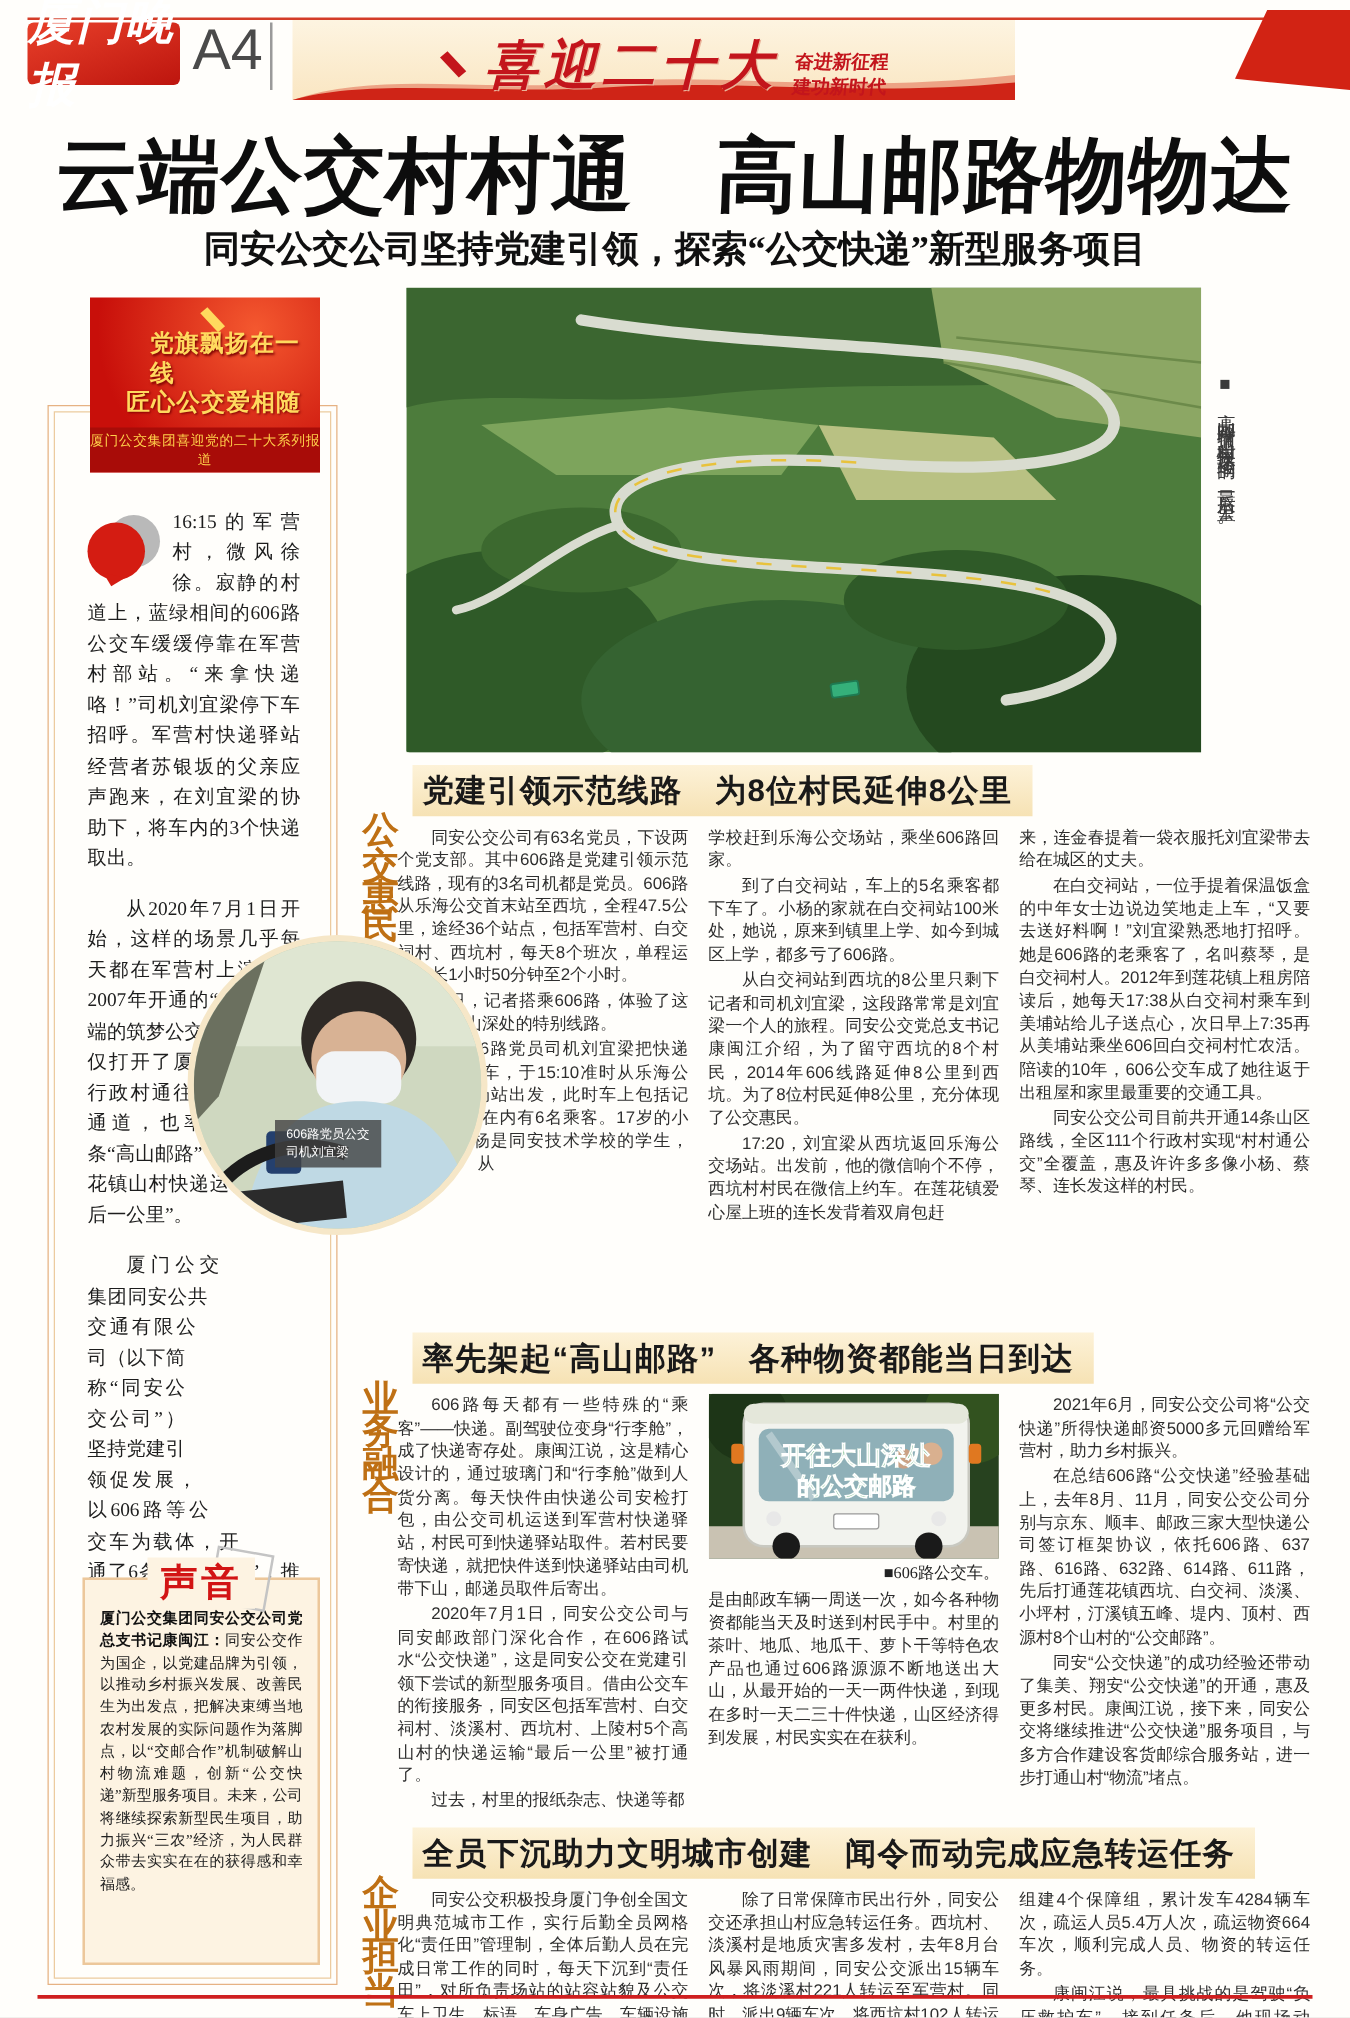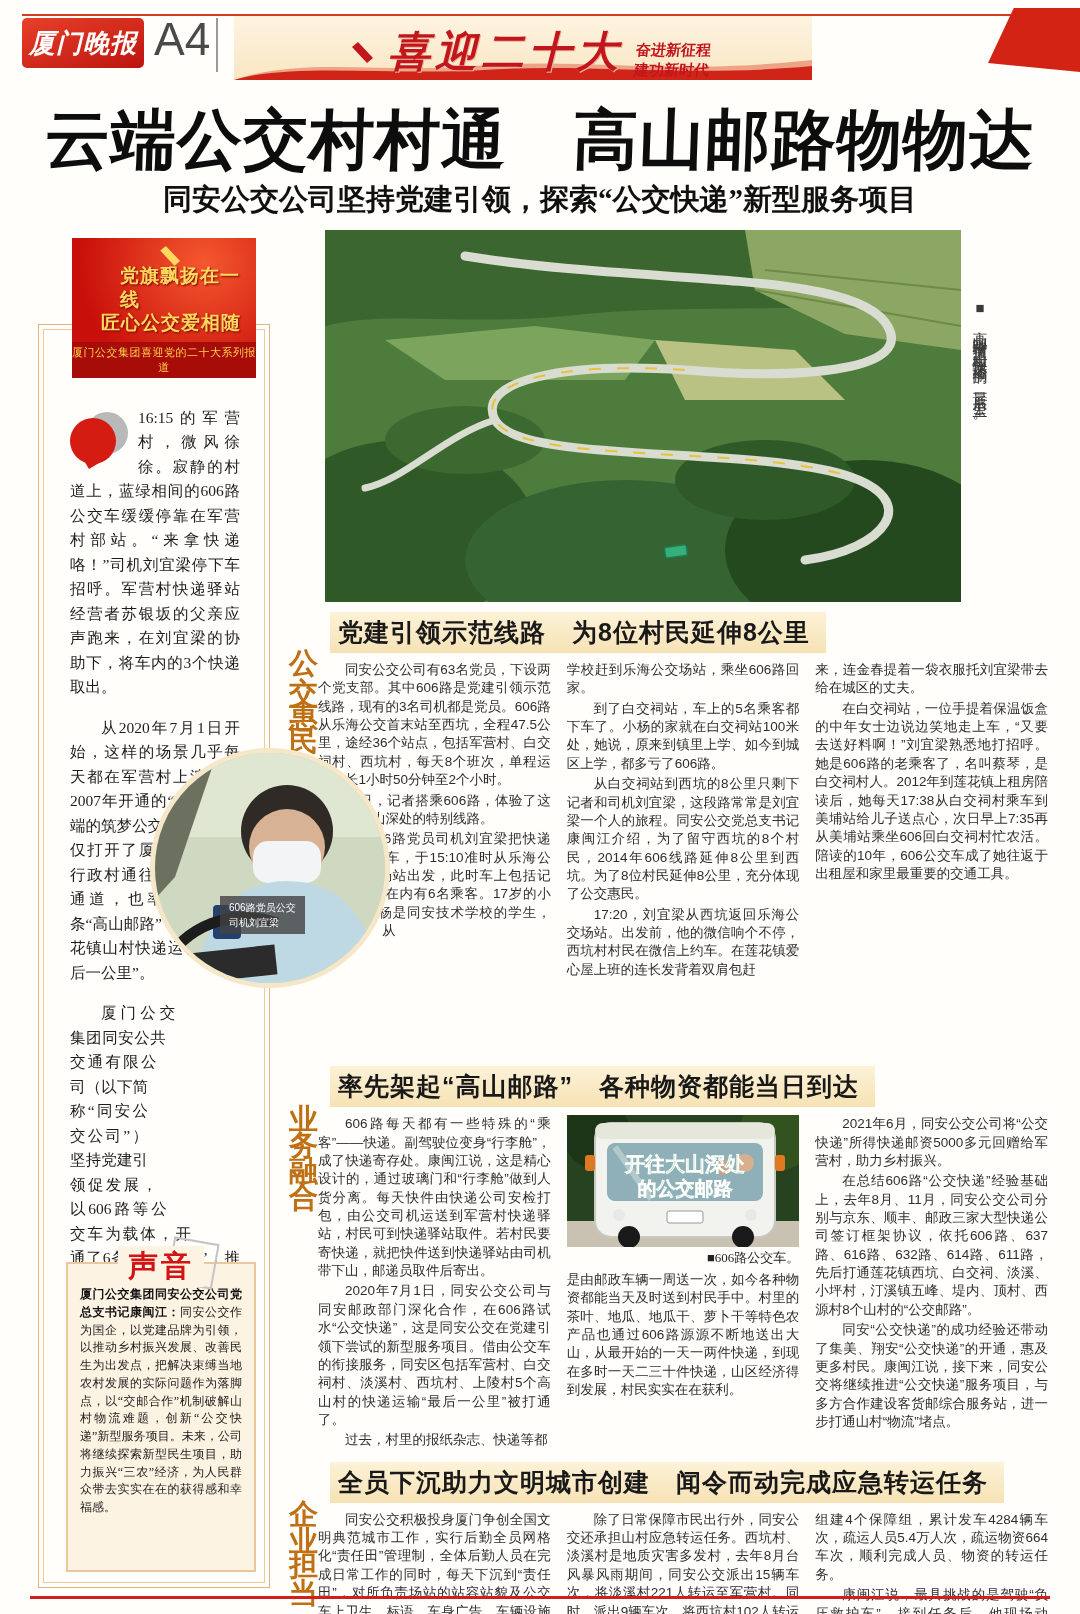--- a/index.html
+++ b/index.html
@@ -4,21 +4,21 @@
 <style>
   html,body{margin:0;padding:0;background:#e8e8e4;}
   .page{position:relative;width:1080px;height:1614px;margin:0 auto;background:#fffefb;
         overflow:hidden;font-family:"Liberation Sans",sans-serif;color:#1c1c1c;}
 
   
   .top-rule{position:absolute;left:22px;top:14px;width:1040px;height:2px;background:#d43c28;}
   .logo{position:absolute;left:22px;top:18px;width:122px;height:50px;border-radius:5px;
         background:linear-gradient(160deg,#e8402a,#bd150e);color:#fff;display:flex;align-items:center;
         justify-content:center;font-family:"Liberation Serif",serif;font-weight:bold;font-style:italic;
-        font-size:26px;letter-spacing:1px;}
+        font-size:38px;letter-spacing:1px;}
   .page-no{position:absolute;left:154px;top:12px;font-size:46px;color:#4a4a4a;}
   .header-divider{position:absolute;left:216px;top:18px;width:2px;height:54px;background:#9a9a9a;}
   .banner{position:absolute;left:234px;top:16px;width:578px;height:64px;overflow:hidden;
           background:linear-gradient(#fdf4e1,#fae6c2);display:flex;align-items:flex-end;justify-content:center;gap:12px;}
   .banner-wave{position:absolute;left:0;bottom:0;width:100%;height:26px;}
   .banner-title{position:relative;font-family:"Liberation Serif",serif;font-weight:900;font-style:italic;
                 font-size:42px;color:#c3151c;letter-spacing:5px;text-shadow:1px 1px 0 #e9b49a;z-index:2;}
   .banner-slogans{position:relative;z-index:2;display:flex;flex-direction:column;color:#c3151c;
                   font-weight:bold;font-size:15px;line-height:1.35;transform:skewX(-6deg);}
   .banner-emblem{position:relative;z-index:2;}
@@ -234,20 +234,21 @@
           </div>
           <div class="col">
             <p class="noindent"><span>学校赶到乐海公交场站，乘坐606路回家。</span></p>
             <p><span>到了白交祠站，车上的5名乘客都下车了。小杨的家就在白交祠站100米处，她说，原来到镇里上学、如今到城区上学，都多亏了606路。</span></p>
             <p><span>从白交祠站到西坑的8公里只剩下记者和司机刘宜梁，这段路常常是刘宜梁一个人的旅程。同安公交党总支书记康闽江介绍，为了留守西坑的8个村民，2014年606线路延伸8公里到西坑。为了8位村民延伸8公里，充分体现了公交惠民。</span></p>
             <p><span>17:20，刘宜梁从西坑返回乐海公交场站。出发前，他的微信响个不停，西坑村村民在微信上约车。在莲花镇爱心屋上班的连长发背着双肩包赶</span></p>
           </div>
           <div class="col">
             <p class="noindent"><span>来，连金春提着一袋衣服托刘宜梁带去给在城区的丈夫。</span></p>
             <p><span>在白交祠站，一位手提着保温饭盒的中年女士边说边笑地走上车，“又要去送好料啊！”刘宜梁熟悉地打招呼。她是606路的老乘客了，名叫蔡琴，是白交祠村人。2012年到莲花镇上租房陪读后，她每天17:38从白交祠村乘车到美埔站给儿子送点心，次日早上7:35再从美埔站乘坐606回白交祠村忙农活。陪读的10年，606公交车成了她往返于出租屋和家里最重要的交通工具。</span></p>
+            <p><span>同安公交公司目前共开通14条山区路线，全区111个行政村实现“村村通公交”全覆盖，惠及许许多多像小杨、蔡琴、连长发这样的村民。</span></p>
           </div>
         </div>
       </div>
     </div>
 
     <div class="section">
       <div class="sec-label">业务融合</div>
       <div class="sec-content">
         <h2 class="sec-heading">率先架起“高山邮路”　各种物资都能当日到达</h2>
         <div class="cols">

